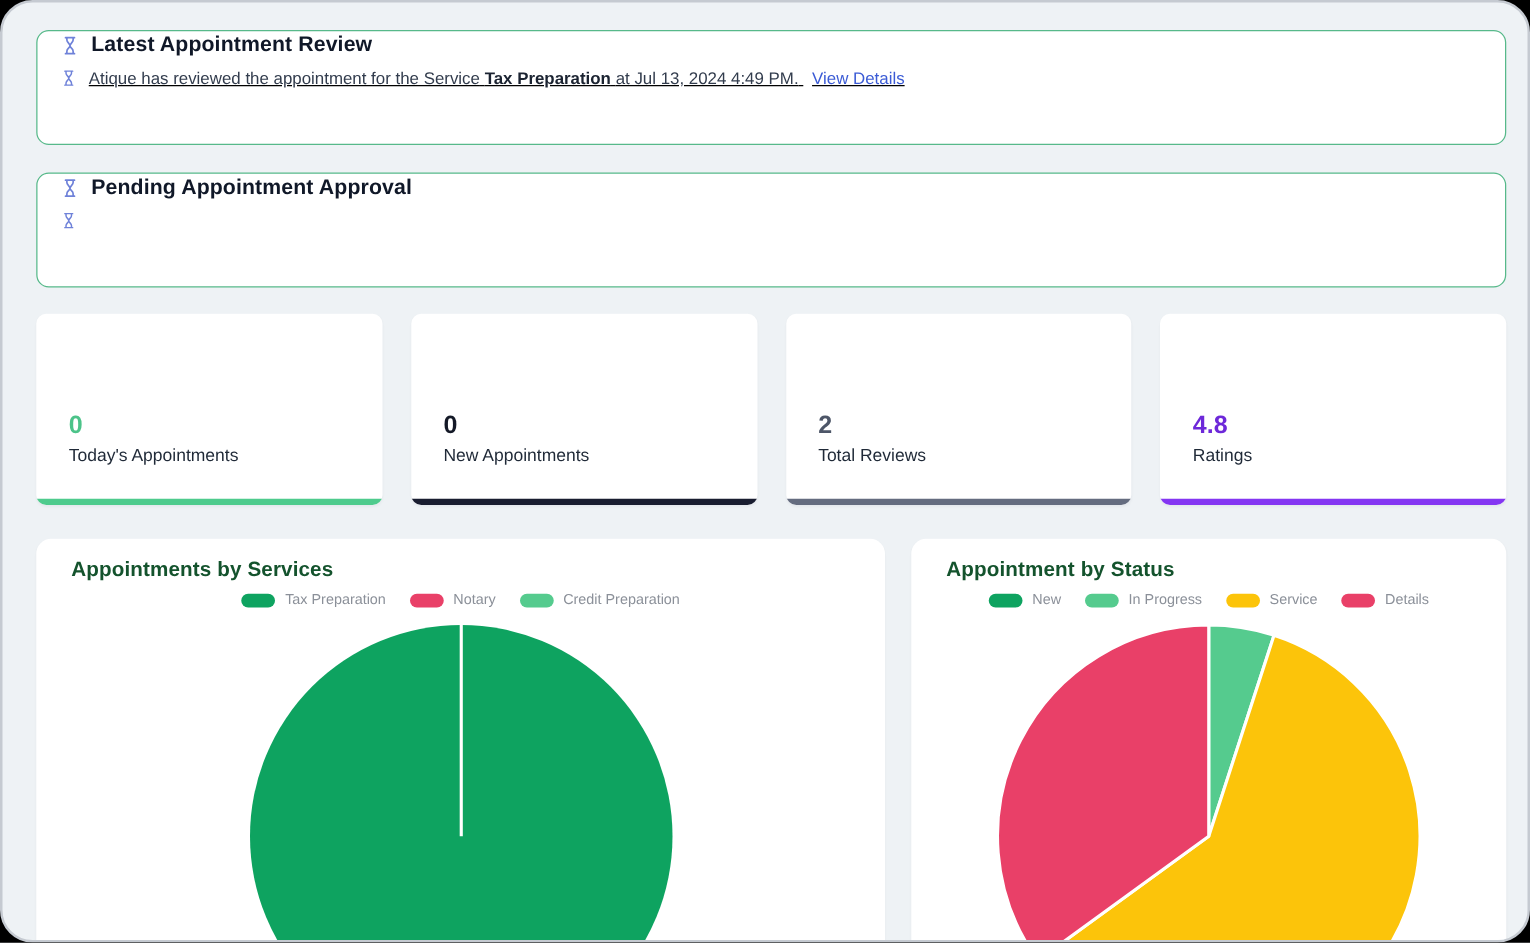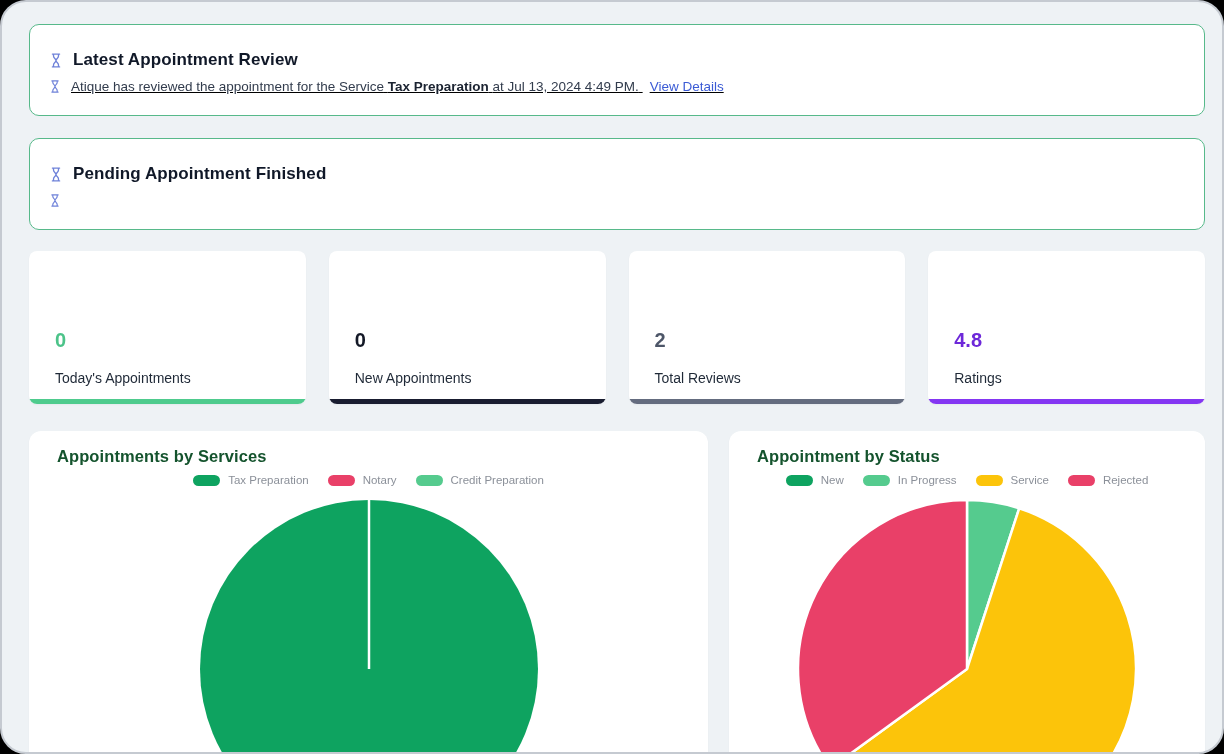--- a/index.html
+++ b/index.html
@@ -6,41 +6,41 @@
   .window{
     position:relative;width:1224px;height:754px;box-sizing:border-box;
     background:#eef2f5;border-radius:26px;overflow:hidden;
     border:2px solid #c5cad1;
   }
   .content{position:absolute;left:27px;top:0;width:1176px;}
 
   
   .banner{
     box-sizing:border-box;width:100%;height:92px;background:#ffffff;
-    border:1px solid #57b98a;border-radius:10px;padding:25px 20px 0 18px;
+    border:1px solid #57b98a;border-radius:10px;padding:1px 20px 0 18px;
   }
   .banner.first{margin-top:22px;}
   .banner.second{margin-top:22px;}
   .banner-title-row{display:flex;align-items:center;gap:9px;}
   .banner-title{font-size:17px;font-weight:700;color:#101828;letter-spacing:.1px;}
   .banner-desc-row{display:flex;align-items:center;gap:9px;margin-top:9px;text-decoration:underline;}
   .banner-desc{font-size:13.5px;color:#323c4d;}
   .banner-desc b{color:#1b2331;}
   .view-link{color:#3b5bd5;text-decoration:none;font-size:13.5px;margin-left:7px;cursor:pointer;}
   .hourglass{flex:0 0 auto;display:inline-flex;}
 
   
   .stats-row{display:flex;gap:23px;margin-top:21px;}
   .stat-card{
     position:relative;box-sizing:border-box;width:277px;height:153px;background:#fff;
     border-radius:8px;padding:77px 0 0 26px;overflow:hidden;
     box-shadow:0 1px 2px rgba(16,24,40,.04);
   }
   .stat-value{font-size:20px;font-weight:700;line-height:24px;}
-  .stat-label{margin-top:18px;font-size:14px;font-weight:500;color:#1f2937;}
+  .stat-label{margin-top:4px;font-size:14px;font-weight:500;color:#1f2937;}
   .stat-bar{position:absolute;left:0;right:0;bottom:0;height:5px;}
 
   
   .charts-row{display:flex;gap:21px;margin-top:27px;}
   .chart-card{
     box-sizing:border-box;background:#fff;border-radius:12px;height:436px;
     padding-top:16px;box-shadow:0 1px 2px rgba(16,24,40,.04);
   }
   .chart-card.left{width:679px;}
   .chart-card.right{width:476px;}
@@ -81,21 +81,21 @@
       </div>
     </div>
 
     <div class="banner second">
       <div class="banner-title-row">
         <span class="hourglass">
           <svg width="16" height="17" viewBox="0 0 16 16" fill="none">
             <path d="M4.4 1.6h7.2M4.4 14.4h7.2M5.5 1.6v1.9c0 2.1 2.5 2.7 2.5 4.5s-2.5 2.4-2.5 4.5v1.9M10.5 1.6v1.9c0 2.1-2.5 2.7-2.5 4.5s2.5 2.4 2.5 4.5v1.9" stroke="#6f82d9" stroke-width="1.35" stroke-linecap="round"></path>
           </svg>
         </span>
-        <span class="banner-title">Pending Appointment Finished</span>
+        <span class="banner-title">Pending Appointment Approval</span>
       </div>
       <div class="banner-desc-row">
         <span class="hourglass">
           <svg width="14" height="15" viewBox="0 0 16 16" fill="none">
             <path d="M4.4 1.6h7.2M4.4 14.4h7.2M5.5 1.6v1.9c0 2.1 2.5 2.7 2.5 4.5s-2.5 2.4-2.5 4.5v1.9M10.5 1.6v1.9c0 2.1-2.5 2.7-2.5 4.5s2.5 2.4 2.5 4.5v1.9" stroke="#6f82d9" stroke-width="1.35" stroke-linecap="round"></path>
           </svg>
         </span>
       </div>
     </div>
 
@@ -154,21 +154,21 @@
             <span class="legend-item">
               <span class="legend-swatch" style="background: rgb(85, 203, 142);"></span>
               <span class="legend-label">In Progress</span>
             </span>
             <span class="legend-item">
               <span class="legend-swatch" style="background: rgb(252, 196, 10);"></span>
               <span class="legend-label">Service</span>
             </span>
             <span class="legend-item">
               <span class="legend-swatch" style="background: rgb(233, 64, 104);"></span>
-              <span class="legend-label">Rejected</span>
+              <span class="legend-label">Details</span>
             </span>
           </div>
         <svg class="pie-svg" width="344" height="344" viewBox="0 0 344 344">
             <path d="M 172 172 L 172 3 A 169 169 0 0 1 224.22387204936612 11.271448746119063 Z" fill="#55cb8e" stroke="#ffffff" stroke-width="2.5" stroke-linejoin="round"></path>
             <path d="M 172 172 L 224.22387204936612 11.271448746119063 A 169 169 0 1 1 35.27612795063391 271.33570763742796 Z" fill="#fcc40a" stroke="#ffffff" stroke-width="2.5" stroke-linejoin="round"></path>
             <path d="M 172 172 L 35.27612795063391 271.33570763742796 A 169 169 0 0 1 171.99999999999997 3 Z" fill="#e94068" stroke="#ffffff" stroke-width="2.5" stroke-linejoin="round"></path>
           </svg>
       </div>
     </div>
 

